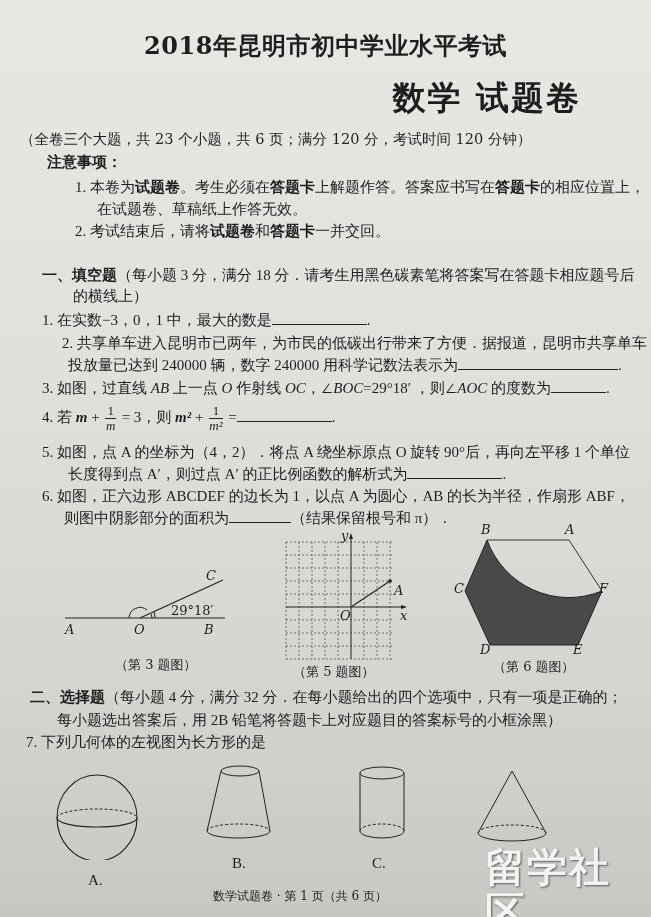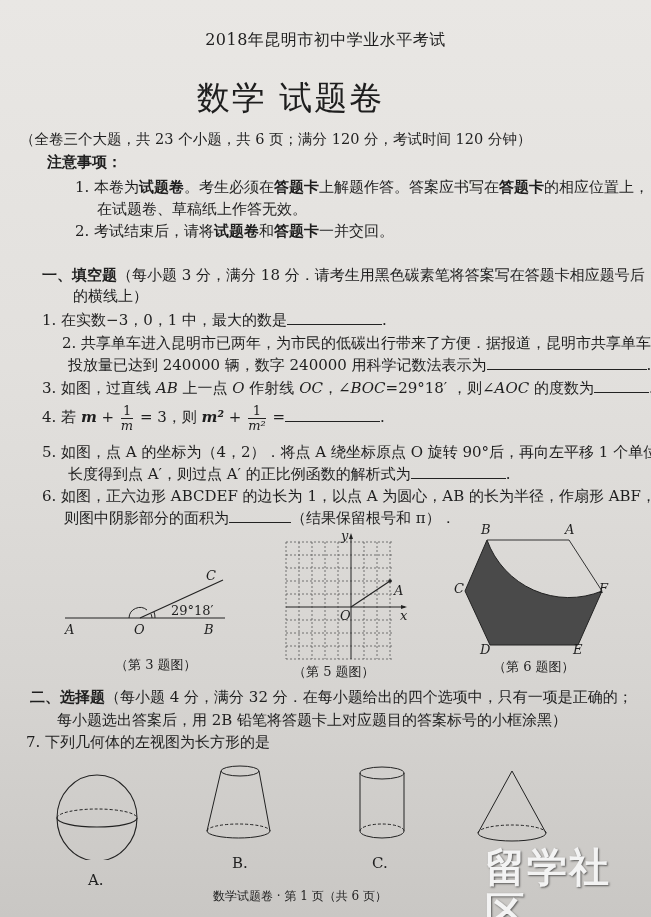--- a/index.html
+++ b/index.html
@@ -3,24 +3,24 @@
 <meta charset="utf-8">
 <style>
   html, body { margin: 0; padding: 0; }
   body {
     width: 651px; height: 917px; overflow: hidden; position: relative;
     background: linear-gradient(180deg, #e9e7e4 0%, #e2e0dd 40%, #d6d4d1 75%, #c9c7c4 100%);
     font-family: "DejaVu Serif", "Liberation Serif", serif;
     color: #1e1e1e;
   }
   .abs { position: absolute; white-space: nowrap; }
-  .title1 { left: 0; width: 651px; top: 30px; text-align: center; font-size: 16px; font-weight: normal; letter-spacing: 0.5px; }
-  .title2 { left: 0; width: 581px; top: 76px; text-align: center; font-size: 33px; font-weight: normal; letter-spacing: 2px; }
+  .title1 { left: 0; width: 651px; top: 30px; text-align: center; font-size: 24px; font-weight: bold; letter-spacing: 0.5px; }
+  .title2 { left: 0; width: 581px; top: 76px; text-align: right; font-size: 33px; font-weight: bold; letter-spacing: 2px; }
   .subtitle { left: 0; width: 531px; top: 130px; font-size: 14.5px; padding-left: 20px; box-sizing: border-box; }
-  .txt { font-size: 15px; line-height: 20px; }
+  .txt { font-size: 15px; line-height: 20px; font-family: Liberation Serif, serif; }
   .bold { font-weight: bold; }
   .it { font-style: italic; }
   .blank { display: inline-block; border-bottom: 1px solid #222; height: 14px; vertical-align: baseline; }
   .frac { display: inline-block; vertical-align: middle; text-align: center; font-size: 13px; line-height: 14px; margin: 0 2px; }
   .frac .num { display: block; border-bottom: 1px solid #222; padding: 0 2px; }
   .frac .den { display: block; font-style: italic; }
   .cap { font-size: 13px; }
   .fig { position: absolute; }
   .watermark {
     position: absolute; left: 485px; top: 845px;

